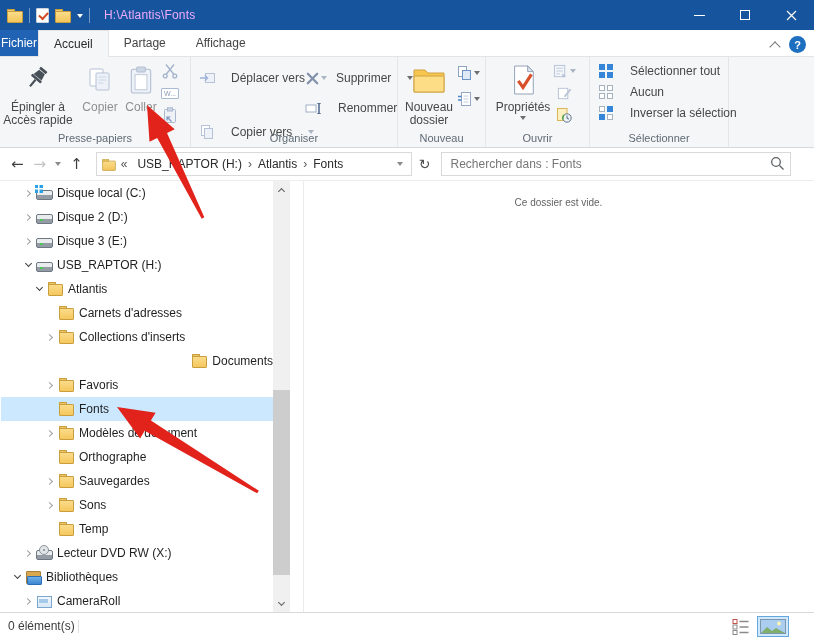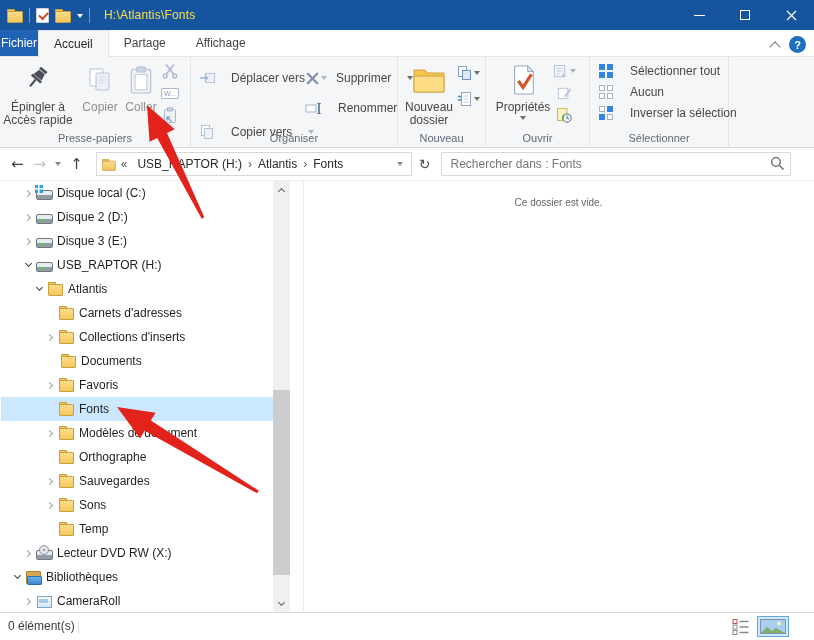--- a/index.html
+++ b/index.html
@@ -11,21 +11,21 @@
   
   .titlebar { position:absolute; top:0; left:0; right:0; height:30px; background:#17549e; display:flex; align-items:center; }
   .qat { display:flex; align-items:center; gap:6px; padding-left:7px; }
   .qat-sep { width:1px; height:15px; background:rgba(255,255,255,.4); }
   .mini-folder { position:relative; width:16px; height:13px; display:inline-block; }
   .mini-folder::before { content:""; position:absolute; left:0; top:0; width:6px; height:3px; background:#eec768; border:1px solid #caa03f; border-bottom:none; border-radius:1px 1px 0 0; }
   .mini-folder::after { content:""; position:absolute; left:0; top:2px; width:14px; height:10px; background:linear-gradient(#fbdc8a,#f3c65c); border:1px solid #caa03f; border-radius:1px; }
   .qat-doc { position:relative; width:13px; height:15px; background:#fff; border:1px solid #c9d2dc; border-radius:1px; }
   .qat-doc::after { content:""; position:absolute; left:2px; top:3px; width:7px; height:4px; border-left:2.2px solid #d14a24; border-bottom:2.2px solid #d14a24; transform:rotate(-48deg); }
   .qat-caret { width:0; height:0; border-left:3.5px solid transparent; border-right:3.5px solid transparent; border-top:4px solid #fff; margin-top:2px; }
-  .title-text { color:#fde047; font-size:12px; margin-left:8px; letter-spacing:.2px; }
+  .title-text { color:#f0abfc; font-size:12px; margin-left:8px; letter-spacing:.2px; }
   .wc-box { position:absolute; right:0; top:0; display:flex; }
   .wc { width:46px; height:30px; display:flex; align-items:center; justify-content:center; }
   .g-min { width:11px; height:1px; background:#fff; }
   .g-max { width:10px; height:10px; border:1px solid #fff; }
 
   
   .tabrow { position:absolute; top:30px; left:0; right:0; height:27px; background:#fff; border-bottom:1px solid #e3e4e6; display:flex; align-items:flex-end; }
   .tab { height:26px; display:flex; align-items:center; padding:0 15px; font-size:12px; color:#444; position:relative; }
   .tab.file { background:#2062b4; color:#fff; height:26px; padding:0 1px; }
   .tab.active { background:#f5f6f7; border:1px solid #e3e4e6; border-bottom:none; margin-bottom:-1px; height:27px; color:#2b2b2b; }
@@ -429,21 +429,21 @@
             <span class="ticon folder"></span>
             <span class="tlabel">Carnets d'adresses</span>
           </div>
           <div class="trow" style="padding-left: 41px;">
             <span class="chev col">
               <i></i>
             </span>
             <span class="ticon folder"></span>
             <span class="tlabel">Collections d'inserts</span>
           </div>
-          <div class="trow" style="padding-left: 43px;">
+          <div class="trow" style="padding-left: 22px; justify-content: flex-end;">
             <span class="chev leaf"></span>
             <span class="ticon folder"></span>
             <span class="tlabel">Documents</span>
           </div>
           <div class="trow" style="padding-left: 41px;">
             <span class="chev col">
               <i></i>
             </span>
             <span class="ticon folder"></span>
             <span class="tlabel">Favoris</span>

